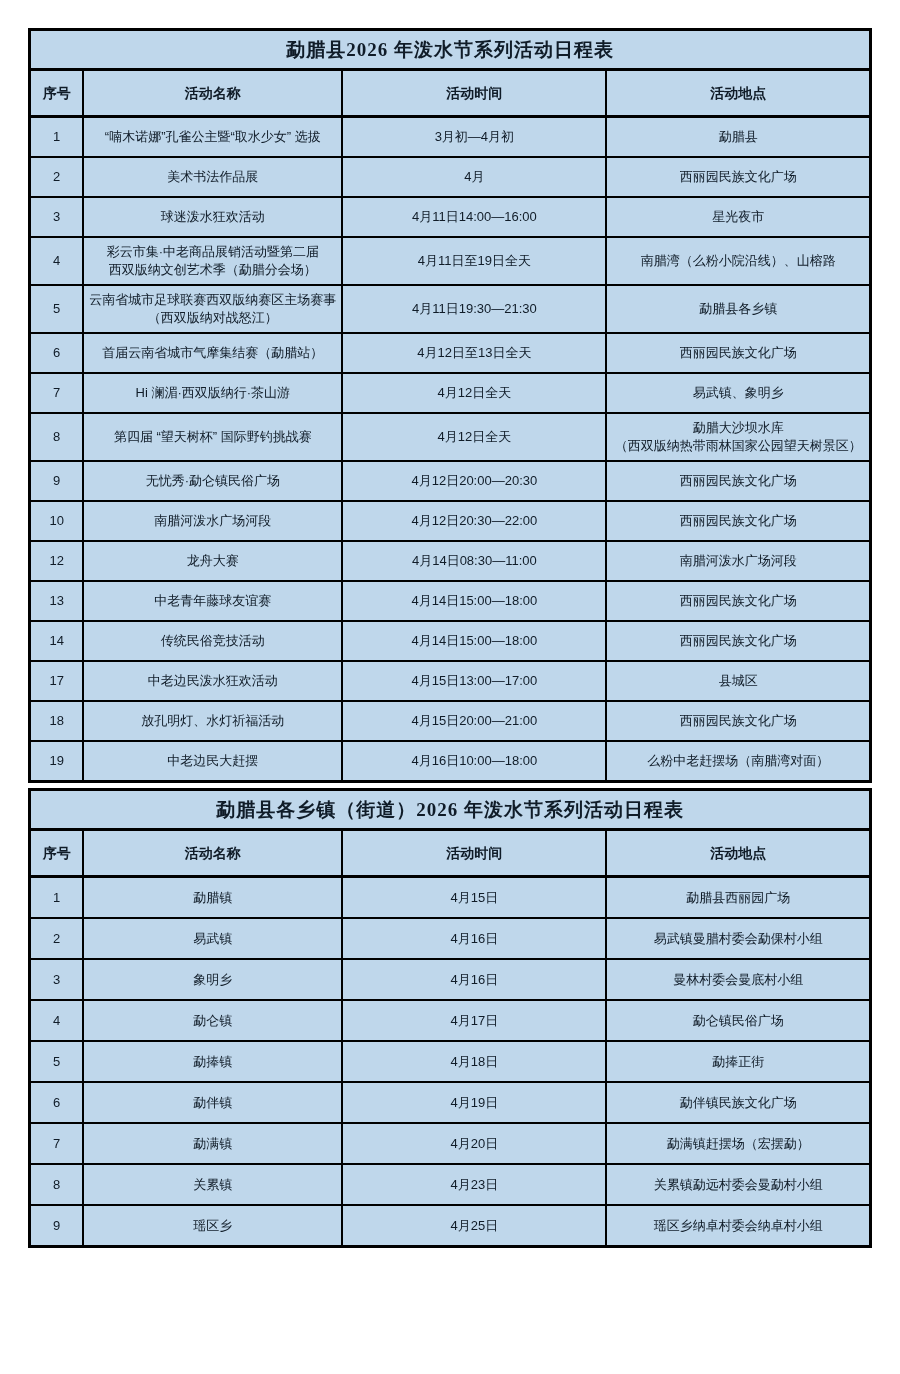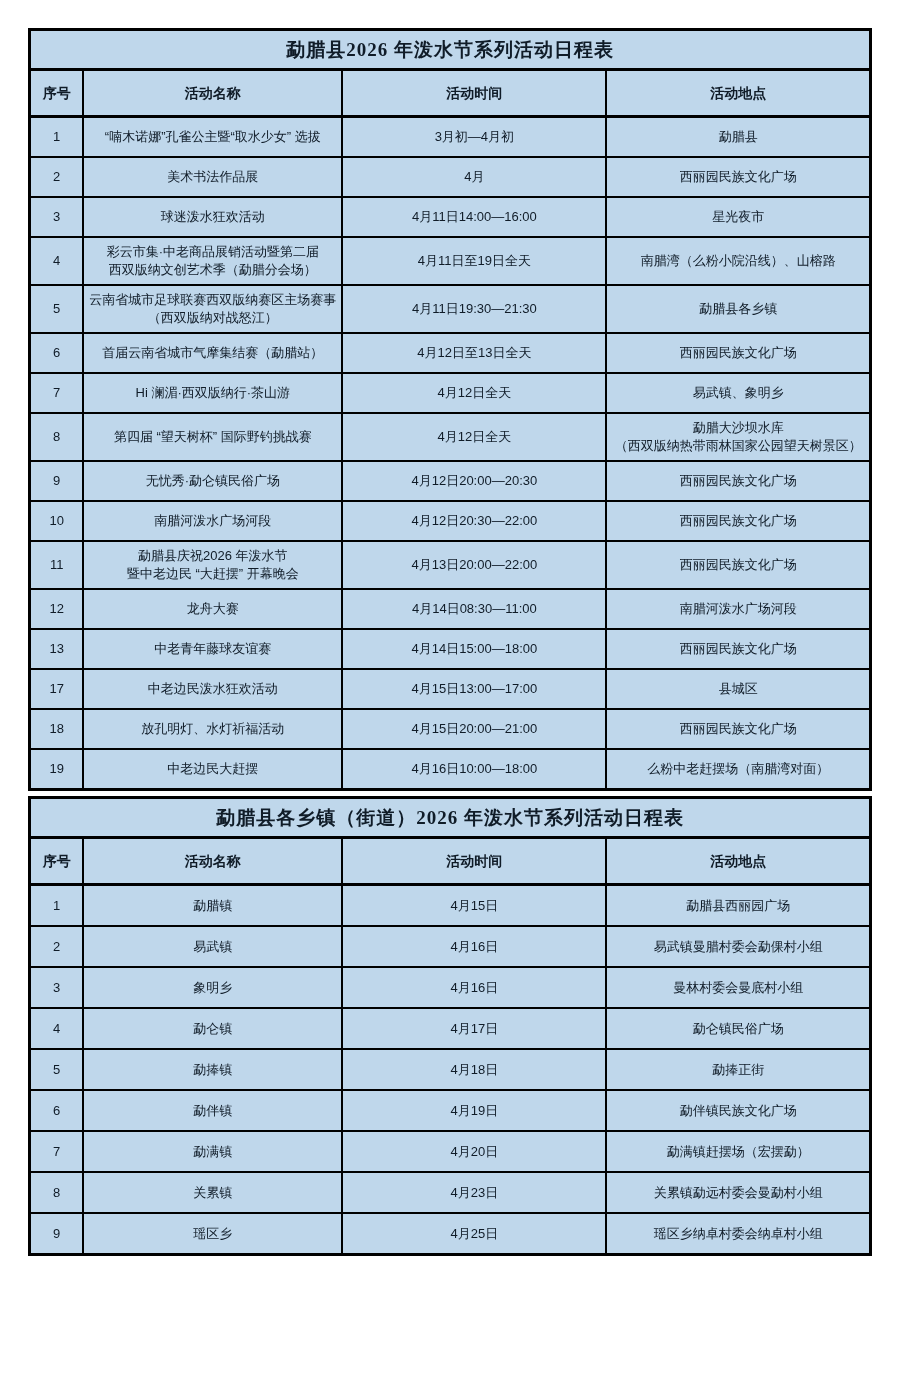--- a/index.html
+++ b/index.html
@@ -134,36 +134,35 @@
           <td>无忧秀·勐仑镇民俗广场</td>
           <td>4月12日20:00—20:30</td>
           <td>西丽园民族文化广场</td>
         </tr>
         <tr class="t1">
           <td>10</td>
           <td>南腊河泼水广场河段</td>
           <td>4月12日20:30—22:00</td>
           <td>西丽园民族文化广场</td>
         </tr>
-        <tr class="t1 tall">
-          <td>11</td>
-          <td>勐腊县庆祝2026 年泼水节
-暨中老边民 “大赶摆” 开幕晚会</td>
-          <td>4月13日20:00—22:00</td>
-          <td>西丽园民族文化广场</td>
-        </tr>
         <tr class="t1">
           <td>12</td>
           <td>龙舟大赛</td>
           <td>4月14日08:30—11:00</td>
           <td>南腊河泼水广场河段</td>
         </tr>
         <tr class="t1">
           <td>13</td>
           <td>中老青年藤球友谊赛</td>
+          <td>4月14日15:00—18:00</td>
+          <td>西丽园民族文化广场</td>
+        </tr>
+        <tr class="t1">
+          <td>14</td>
+          <td>传统民俗竞技活动</td>
           <td>4月14日15:00—18:00</td>
           <td>西丽园民族文化广场</td>
         </tr>
         <tr class="t1">
           <td>17</td>
           <td>中老边民泼水狂欢活动</td>
           <td>4月15日13:00—17:00</td>
           <td>县城区</td>
         </tr>
         <tr class="t1">

